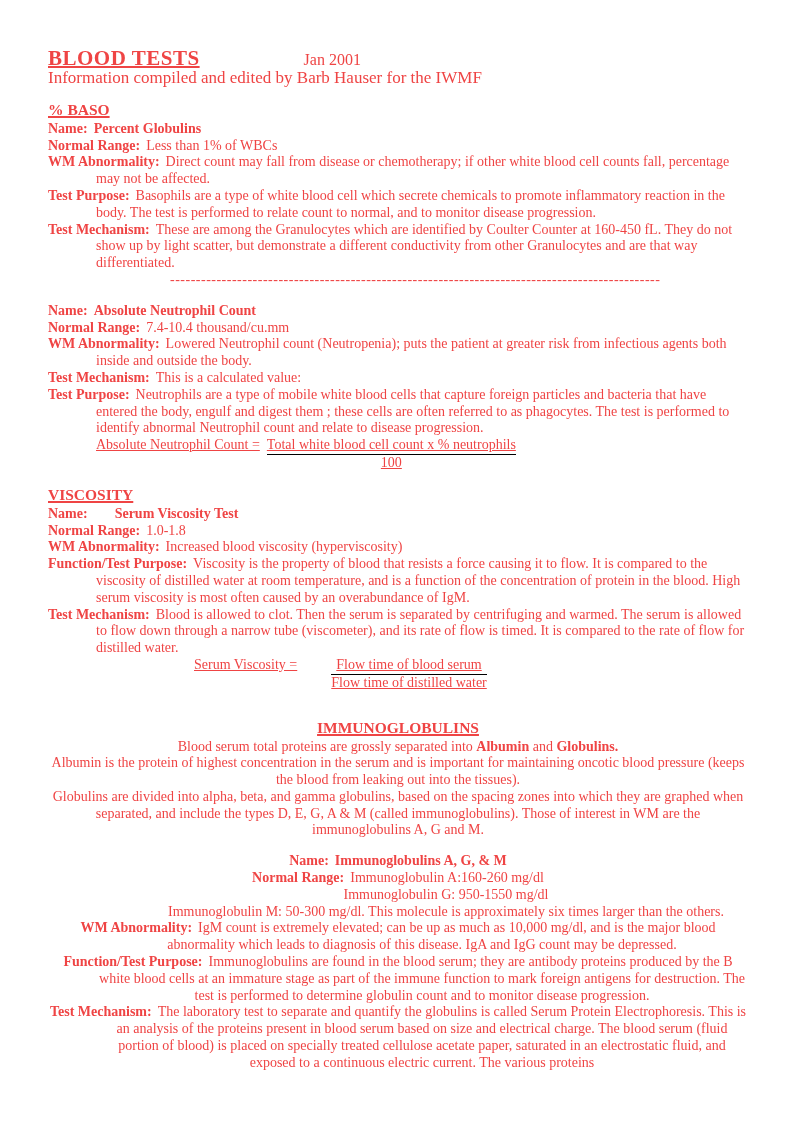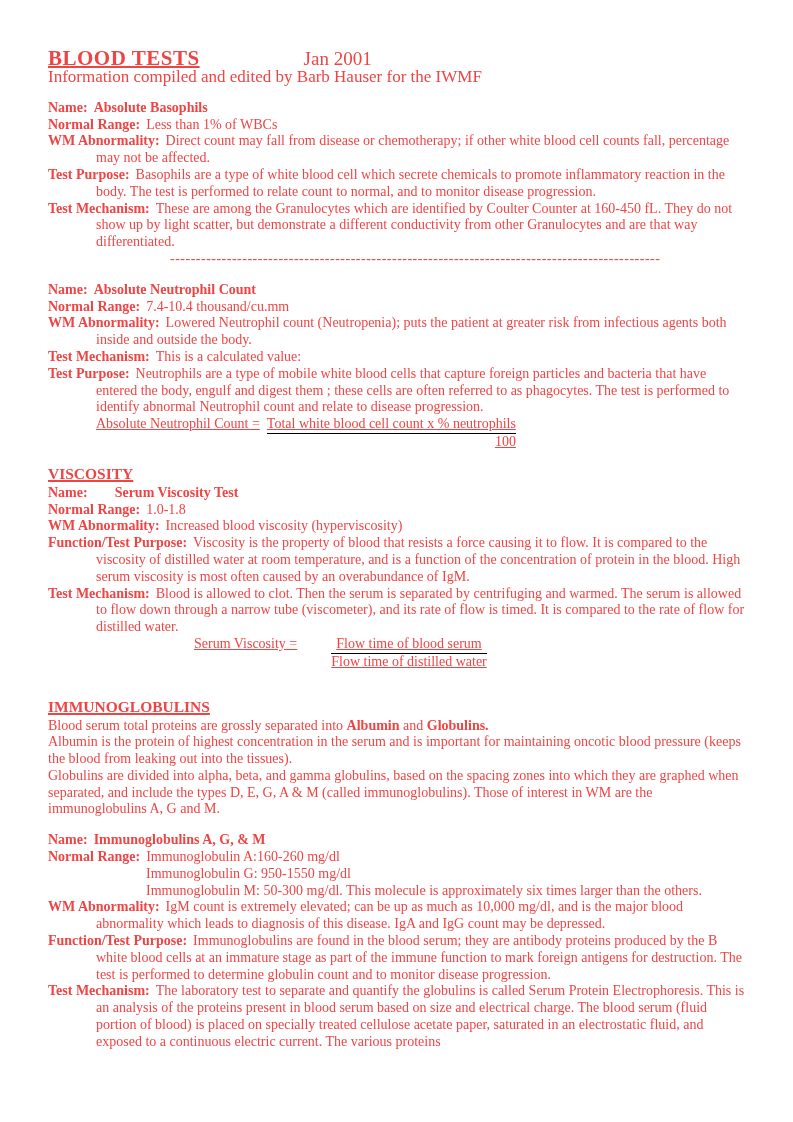--- a/index.html
+++ b/index.html
@@ -18,21 +18,21 @@
     overflow: hidden;
   }
   .title-row { display: flex; align-items: baseline; margin-bottom: 0; }
   .doc-title {
     font-size: 21px;
     font-weight: bold;
     letter-spacing: 0.5px;
     text-decoration: underline;
     text-decoration-thickness: 2px;
   }
-  .doc-date { font-size: 19px; margin-left: 104px; }
+  .doc-date { font-size: 16px; margin-left: 104px; }
   .credit { font-size: 17px; line-height: 15px; margin-top: 1px; }
 
   .section { margin-top: 16px; }
   .section-heading {
     font-size: 15.5px;
     font-weight: bold;
     text-decoration: underline;
     text-decoration-thickness: 1.5px;
     line-height: 18px;
     margin-bottom: 2px;
@@ -56,42 +56,43 @@
   .formula .lhs { white-space: nowrap; }
   .fraction { display: inline-block; }
   .formula-abs .fraction { margin-left: 7px; }
   .formula-vis .fraction { margin-left: 34px; }
   .fraction .num {
     display: block;
     border-bottom: 1.7px solid #000;
     padding-bottom: 0px;
     text-align: center;
   }
-  .fraction.center .den { display: block; text-align: right; }
+  .fraction.center .den { display: block; text-align: center; }
   .fraction.left .den { display: block; text-align: left; }
 
   .range-cont { margin-left: 98px; max-width: 600px; }
-  .immuno-section { margin-top: 27px; }
+  .immuno-section { margin-top: 27px; text-align: center; }
   .name-block-gap { margin-top: 14px; }
   .intro-par { max-width: 700px; }
 </style>
 </head>
 <body>
 
 <div class="page">
 
   <div class="title-row">
     <span class="doc-title">BLOOD TESTS</span>
     <span class="doc-date">Jan 2001</span>
   </div>
   <div class="credit">Information compiled and edited by Barb Hauser for the IWMF</div>
 
   <div class="section">
+    <div class="section-heading">% BASO</div>
     <div class="field">
-      <span class="label">Name:</span><span class="bold">Absolute Basophils</span>
+      <span class="label">Name:</span><span class="bold">Percent Globulins</span>
     </div>
     <div class="field">
       <span class="label">Normal Range:</span><span>Less than 1% of WBCs</span>
     </div>
     <div class="field">
       <span class="label">WM Abnormality:</span><span>Direct count may fall from disease or chemotherapy; if other white blood cell counts fall, percentage may not be affected.</span>
     </div>
     <div class="field">
       <span class="label">Test Purpose:</span><span>Basophils are a type of white blood cell which secrete chemicals to promote inflammatory reaction in the body.  The test is performed to relate count to normal, and to monitor disease progression.</span>
     </div>

